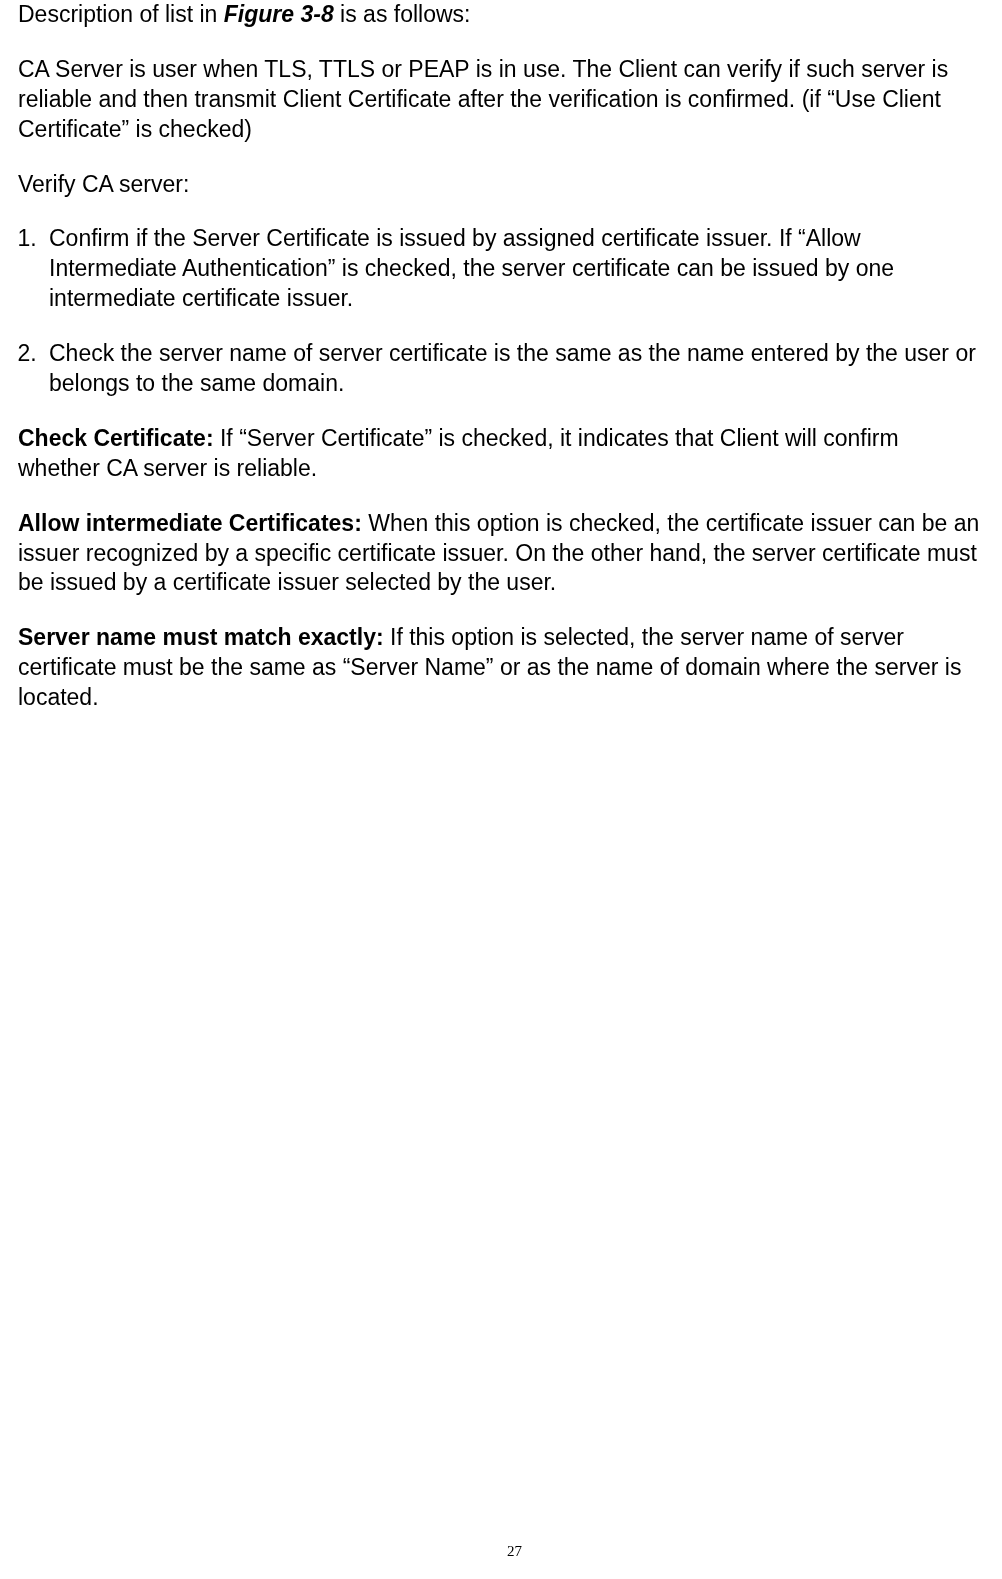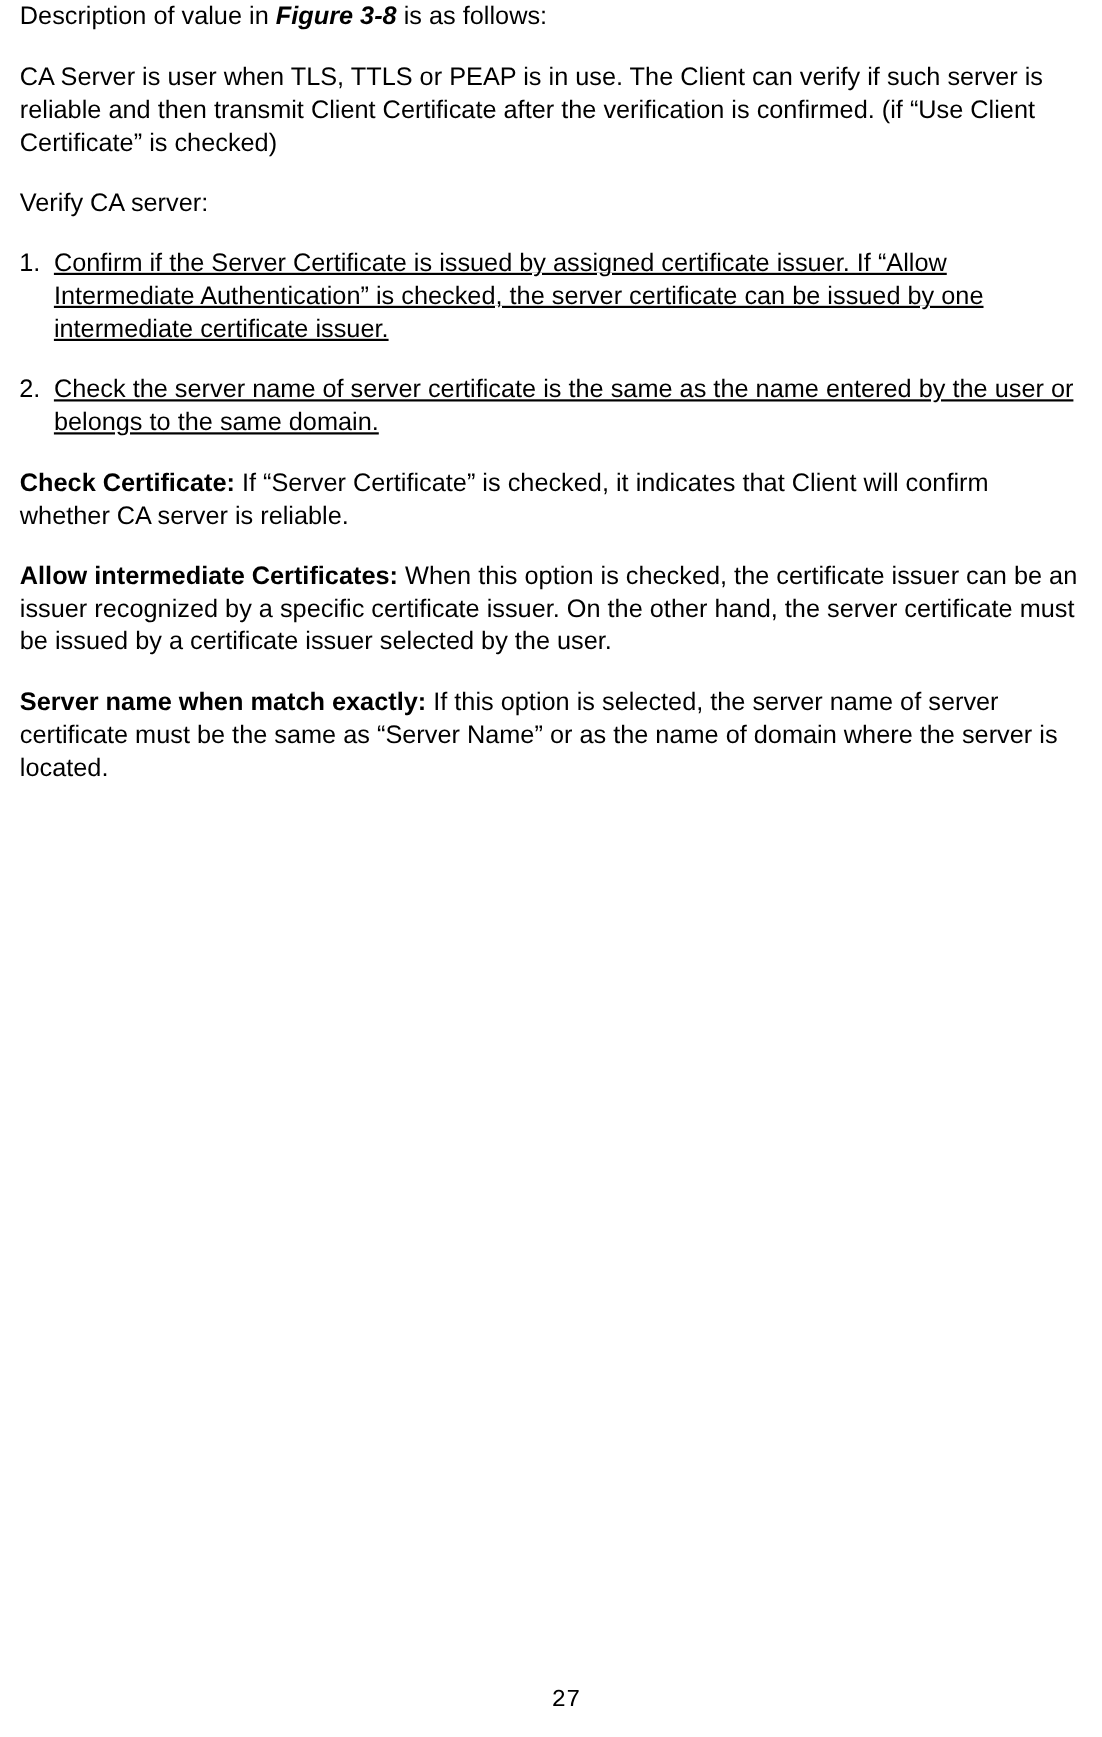--- a/index.html
+++ b/index.html
@@ -29,40 +29,39 @@
     .italic {
       font-style: italic;
     }
     ol.nlist {
       margin: 0 0 25px 0;
       padding-left: 25px;
     }
     ol.nlist li {
       padding-left: 6px;
       margin-bottom: 25px;
-      text-decoration: underline;
     }
     .page-number {
       position: absolute;
       bottom: 18px;
       left: 0;
       right: 0;
       text-align: center;
-      font-family: Liberation Mono, monospace;
-      font-size: 22px;
+      font-family: Liberation Serif, serif;
+      font-size: 15px;
       padding-left: 27px;
     }
   </style>
 </head>
 <body>
 
 <div class="page">
 
   <p class="para">
-    <span>Description of value in </span><span class="bold italic">Figure 3-8</span><span> is as follows:</span>
+    <span>Description of list in </span><span class="bold italic">Figure 3-8</span><span> is as follows:</span>
   </p>
 
   <p class="para">CA Server is user when TLS, TTLS or PEAP is in use. The Client can verify if such server is reliable and then transmit Client Certificate after the verification is confirmed. (if “Use Client Certificate” is checked)</p>
 
   <p class="para">Verify CA server:</p>
 
   <ol class="nlist">
     <li>Confirm if the Server Certificate is issued by assigned certificate issuer. If “Allow Intermediate Authentication” is checked, the server certificate can be issued by one intermediate certificate issuer.</li>
     <li>Check the server name of server certificate is the same as the name entered by the user or belongs to the same domain.</li>
   </ol>
@@ -71,19 +70,19 @@
     <span class="bold">Check Certificate:</span><span> If “Server Certificate” is checked, it indicates that Client will confirm whether CA server is reliable.</span>
   </p>
 
 
   <p class="para">
     <span class="bold">Allow intermediate Certificates:</span><span> When this option is checked, the certificate issuer can be an issuer recognized by a specific certificate issuer. On the other hand, the server certificate must be issued by a certificate issuer selected by the user.</span>
   </p>
 
 
   <p class="para">
-    <span class="bold">Server name when match exactly:</span><span> If this option is selected, the server name of server certificate must be the same as “Server Name” or as the name of domain where the server is located.</span>
+    <span class="bold">Server name must match exactly:</span><span> If this option is selected, the server name of server certificate must be the same as “Server Name” or as the name of domain where the server is located.</span>
   </p>
 
 
 </div>
 
 <div class="page-number">27</div>
 
 </body></html>

